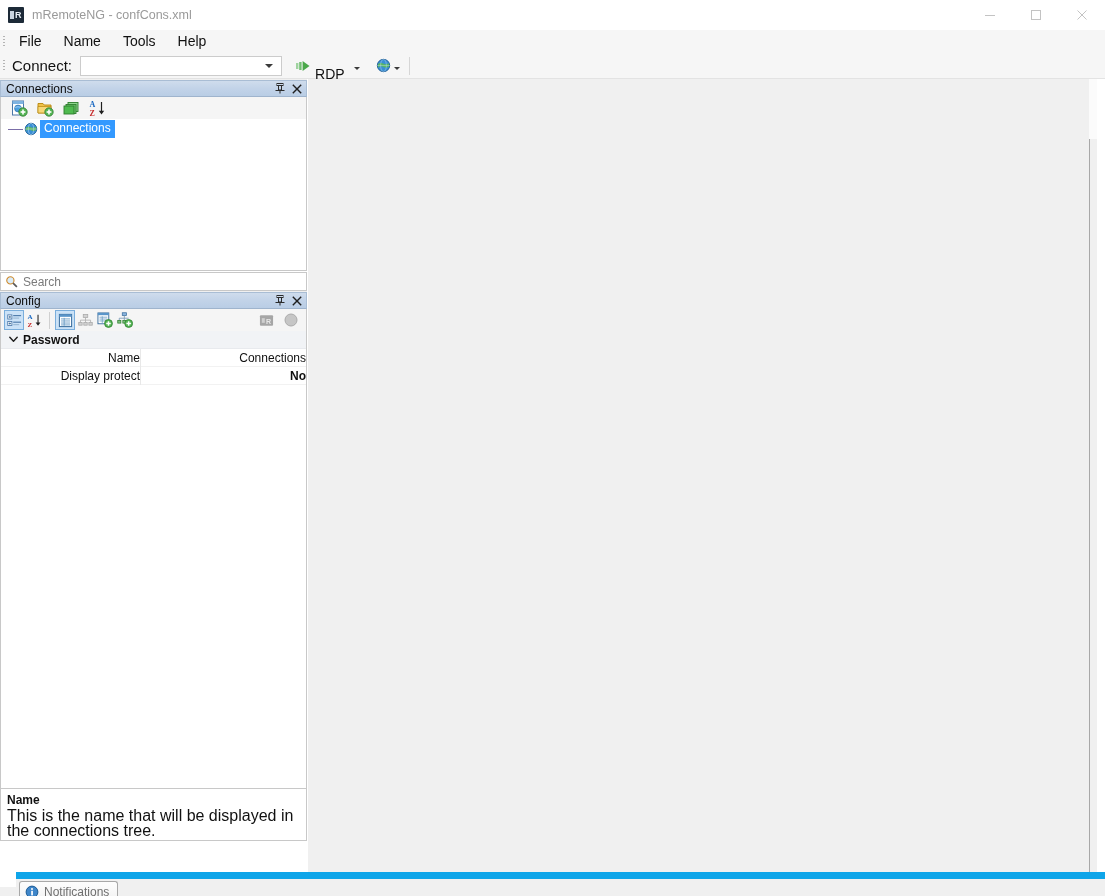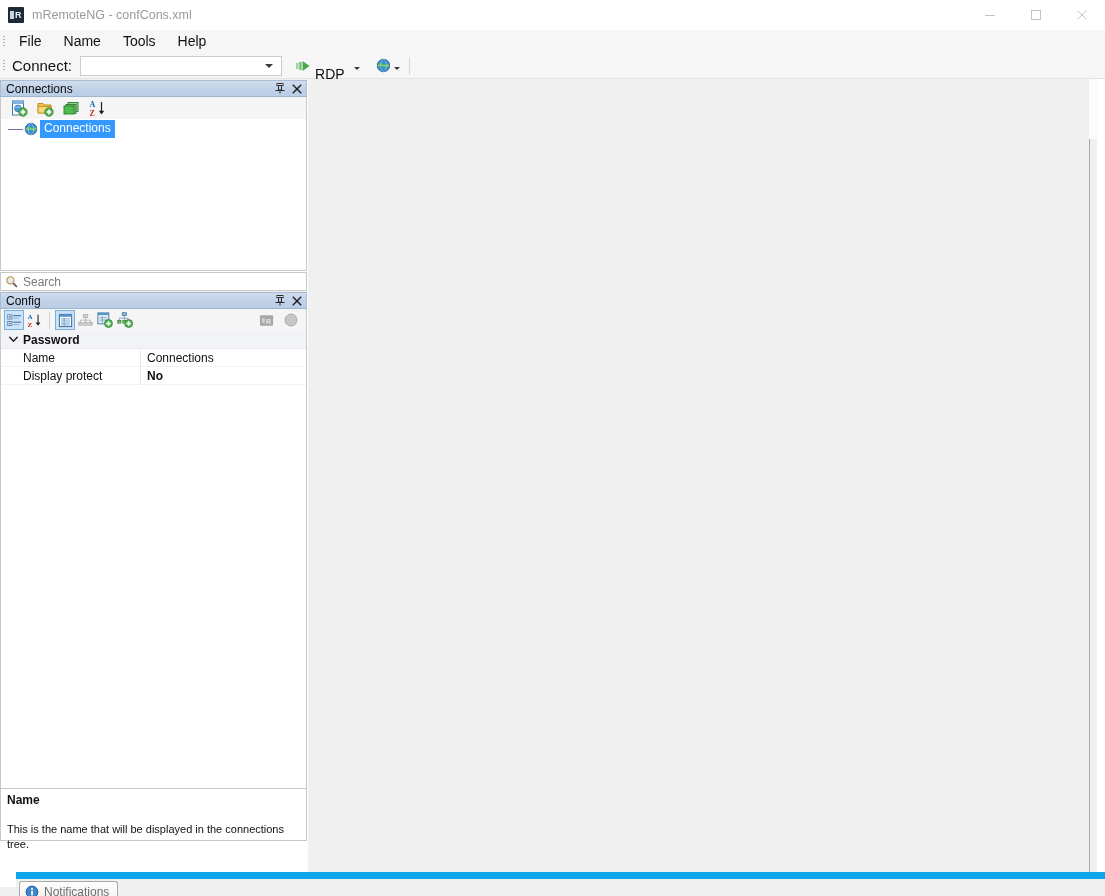--- a/index.html
+++ b/index.html
@@ -226,20 +226,21 @@
     width: 272px; padding-left: 5px;
     font-family: "Liberation Sans", sans-serif;
     font-size: 12px; color: #7a7a7a;
   }
   #search-box input::placeholder { color: #7a7a7a; opacity: 1; }
 
   
   #config-panel {
     position: absolute; left: 0; top: 213px; width: 307px; height: 595px;
     background: #ffffff;
+    text-align: right;
   }
   #config-toolbar {
     height: 22px; background: #f5f5f5;
     border-left: 1px solid #c8c8c8; border-right: 1px solid #c8c8c8;
     display: flex; align-items: center; padding-left: 3px;
     position: relative;
   }
   .tbtn.pressed {
     background: #cbe2f7; border: 1px solid #7aaedc;
   }
@@ -289,21 +290,21 @@
   .prop-val.bold { font-weight: bold; }
 
   #prop-desc {
     position: absolute; left: 0; bottom: 55px;
     width: 307px; height: 53px;
     background: #ffffff;
     border: 1px solid #c8c8c8;
     padding: 4px 6px;
   }
   #desc-title { font-size: 12px; font-weight: bold; color: #111111; }
-  #desc-body { font-size: 11px; color: #111111; line-height: 15px; margin-top: 15px; }
+  #desc-body { font-size: 16px; color: #111111; line-height: 15px; margin-top: 1px; }
 
   
   #bottom-strip {
     position: absolute; left: 16px; bottom: 0; width: 1105px; height: 24px;
     background: #f0f0f0;
     border-top: 7px solid #0ea5e9;
   }
   #notif-tab {
     position: absolute; left: 3px; top: 2px;
     height: 20px;

